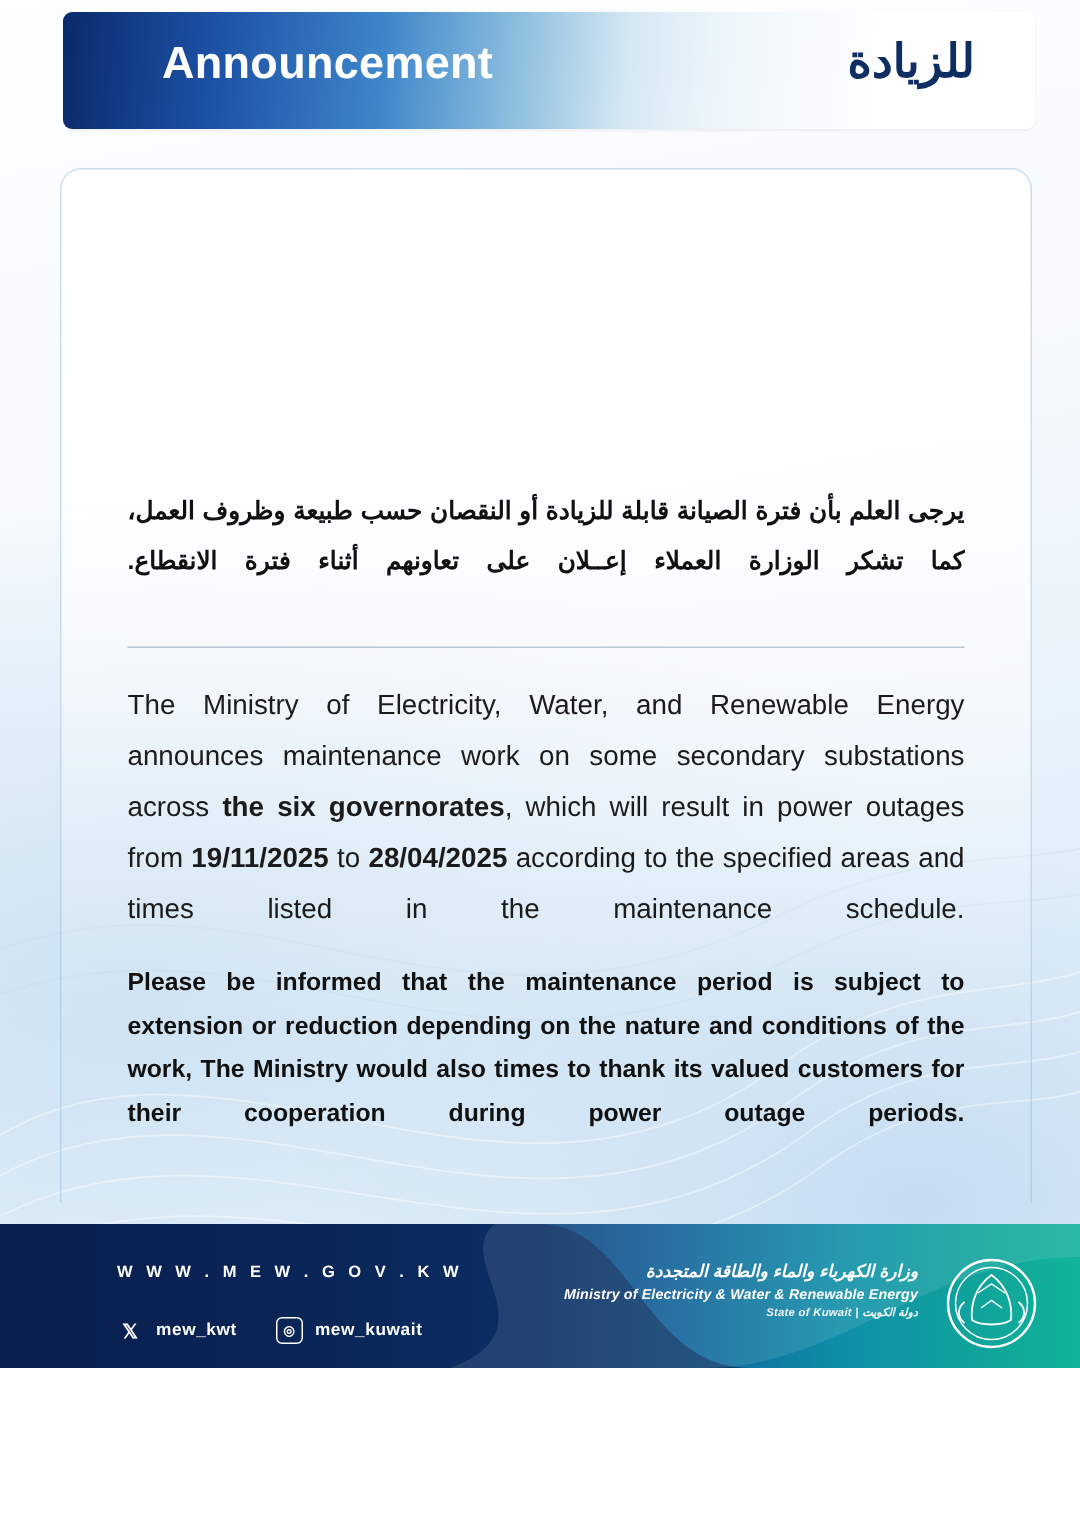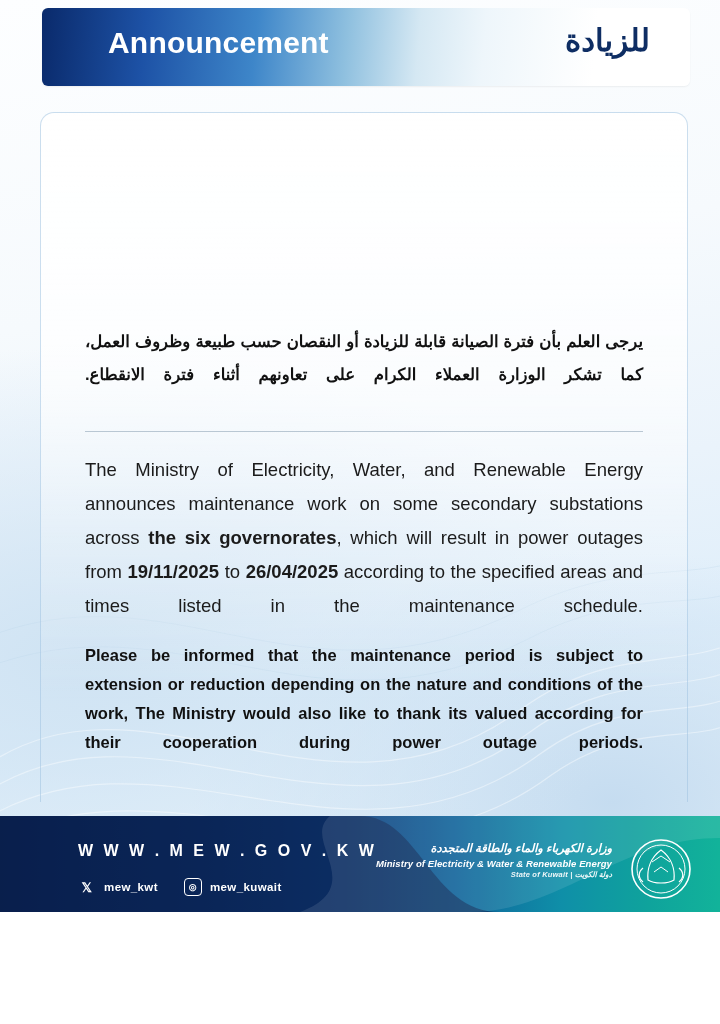--- a/index.html
+++ b/index.html
@@ -140,21 +140,21 @@
   }
   .footer-wave {
     position: absolute;
     left: 0; top: 0;
     width: 720px; height: 96px;
   }
   .url {
     position: absolute;
     left: 78px; top: 26px;
     color: #ffffff;
-    font-size: 16px;
+    font-size: 11px;
     font-weight: 700;
     letter-spacing: 3px;
   }
   .socials {
     position: absolute;
     left: 78px; top: 62px;
     display: flex;
     align-items: center;
     gap: 26px;
   }
@@ -215,24 +215,24 @@
       <path d="M-20,150 C180,70 310,232 530,118 C628,68 694,90 740,70"></path>
     </g>
   </svg>
 
   <div class="header">
     <div class="header-en">Announcement</div>
     <div class="header-ar">للزيادة</div>
   </div>
 
   <div class="card">
-    <div class="ar-note">يرجى العلم بأن فترة الصيانة قابلة للزيادة أو النقصان حسب طبيعة وظروف العمل، كما تشكر الوزارة العملاء الكرام على تعاونهم أثناء فترة الانقطاع.</div>
+    <div class="ar-note">يرجى العلم بأن فترة الصيانة قابلة للزيادة أو النقصان حسب طبيعة وظروف العمل، كما تشكر الوزارة العملاء إعــلان على تعاونهم أثناء فترة الانقطاع.</div>
     <div class="divider"></div>
-    <div class="en-block">The Ministry of Electricity, Water, and Renewable Energy announces maintenance work on some secondary substations across <b>the six governorates</b>, which will result in power outages from <b>19/11/2025</b> to <b>26/04/2025</b> according to the specified areas and times listed in the maintenance schedule.</div>
-    <div class="en-note">Please be informed that the maintenance period is subject to extension or reduction depending on the nature and conditions of the work, The Ministry would also like to thank its valued according for their cooperation during power outage periods.</div>
+    <div class="en-block">The Ministry of Electricity, Water, and Renewable Energy announces maintenance work on some secondary substations across <b>the six governorates</b>, which will result in power outages from <b>19/11/2025</b> to <b>28/04/2025</b> according to the specified areas and times listed in the maintenance schedule.</div>
+    <div class="en-note">Please be informed that the maintenance period is subject to extension or reduction depending on the nature and conditions of the work, The Ministry would also times to thank its valued customers for their cooperation during power outage periods.</div>
   </div>
 
   <div class="footer">
     <div class="footer-bg"></div>
     <svg class="footer-wave" viewBox="0 0 720 96" preserveAspectRatio="none">
       <path d="M0,0 L360,0 C420,0 430,96 500,96 L0,96 Z" fill="#0a1f4d" opacity="0.55"></path>
       <path d="M330,0 L720,0 L720,22 C620,22 560,96 470,96 L300,96 C370,70 300,24 330,0 Z" fill="#ffffff" opacity="0.10"></path>
     </svg>
 
     <div class="url">W W W . M E W . G O V . K W</div>

